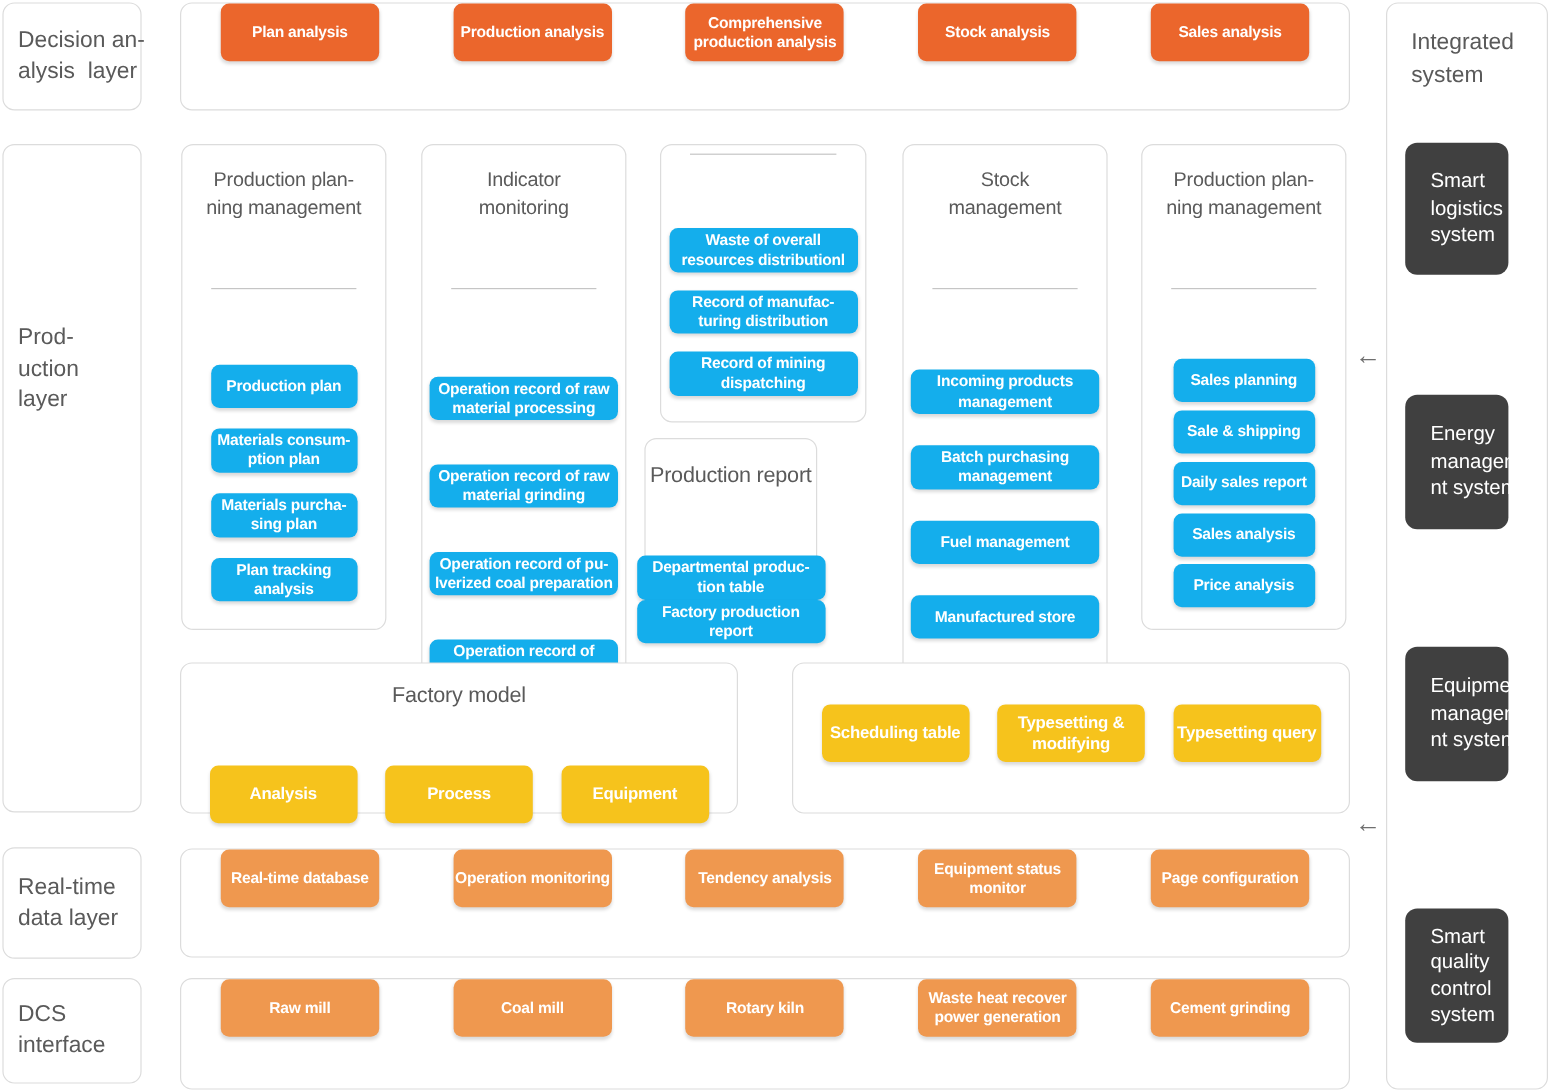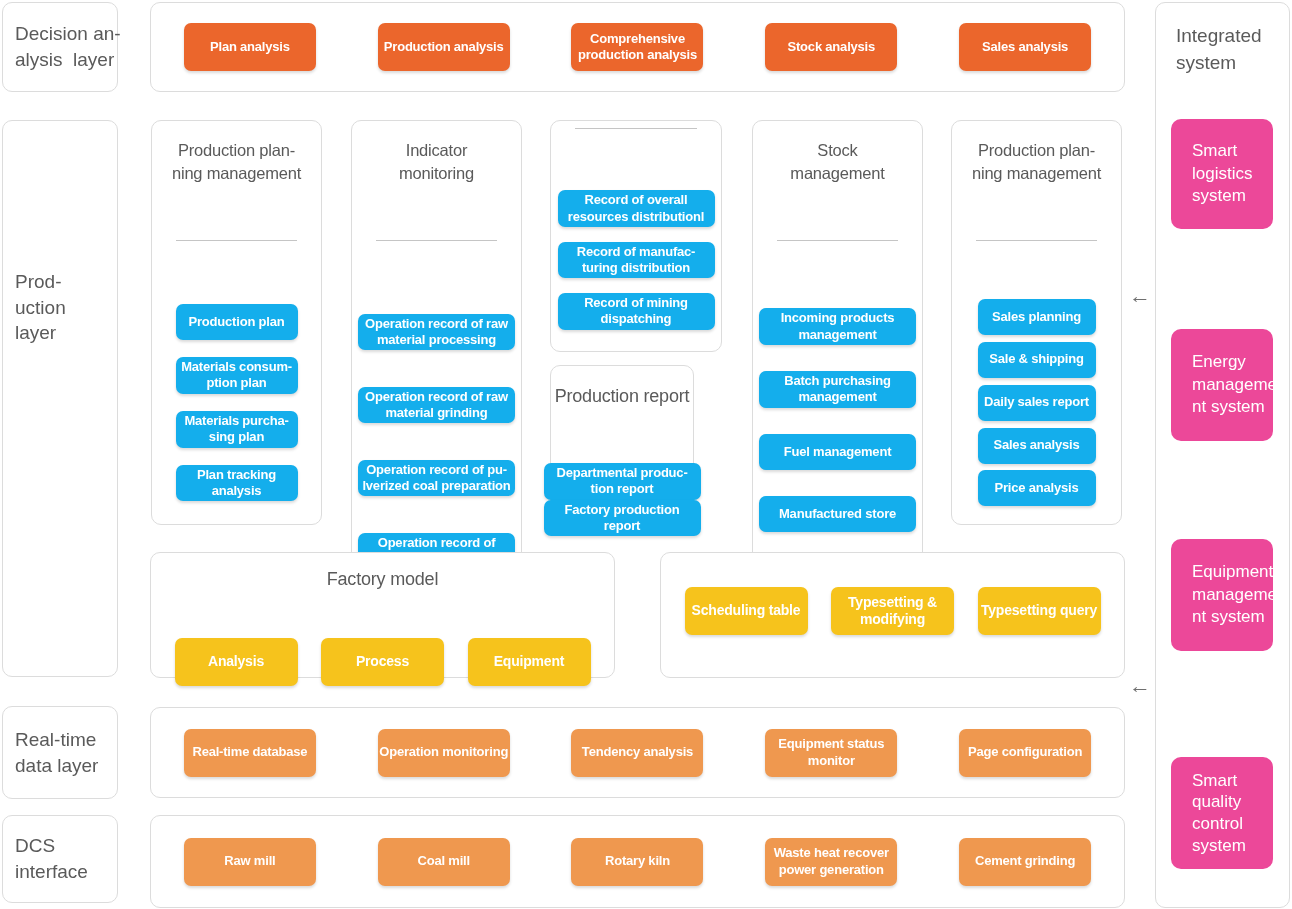--- a/index.html
+++ b/index.html
@@ -9,21 +9,21 @@
   }
   .panel{
     position:absolute;background:#fff;border:1px solid #dcdcdc;border-radius:10px;
     box-sizing:border-box;
   }
   .rail-label{
     color:#5a5a5a;font-size:19px;line-height:1.35;white-space:pre;padding-left:12px;
   }
   .rail-box{display:flex;flex-direction:column;justify-content:center;}
   .rail-box.toppad{justify-content:flex-start;}
-  .row-panel{display:flex;align-items:center;justify-content:space-around;padding:0 2px;}
+  .row-panel{display:flex;justify-content:space-around;padding:0 2px;}
   .btn{
     display:flex;align-items:center;justify-content:center;text-align:center;
     color:#fff;font-weight:bold;border-radius:7px;white-space:pre;overflow:hidden;
     box-sizing:border-box;line-height:1.25;letter-spacing:-0.2px;
     box-shadow:0 2px 3px rgba(0,0,0,0.15);
   }
   .btn-orange{background:#EB662C;width:132px;height:48px;font-size:13px;}
   .btn-blue{background:#14AEEC;min-height:36px;font-size:13px;padding:2px 1px;}
   .btn-yellow{background:#F6C31C;width:123px;height:48px;font-size:14px;}
   .btn-lorange{background:#EF984F;width:132px;height:48px;font-size:13px;}
@@ -37,21 +37,21 @@
   .col-body{
     flex:1;display:flex;flex-direction:column;align-items:center;
     justify-content:space-around;padding:6px 0 14px;
   }
   .model-title{
     color:#5a5a5a;font-size:18px;text-align:center;padding-top:16px;letter-spacing:-0.2px;
   }
   .model-body{flex:1;display:flex;align-items:center;justify-content:space-evenly;padding-bottom:8px;}
   .sys-title{color:#5a5a5a;font-size:19px;line-height:1.4;white-space:pre;padding:20px 0 0 20px;}
   .sys-box{
-    position:absolute;left:15px;width:102px;background:#ec4899;border-radius:10px;
+    position:absolute;left:15px;width:86px;background:#404040;border-radius:10px;
     color:#fff;font-size:17px;line-height:1.35;white-space:pre;
     display:flex;flex-direction:column;justify-content:center;
     padding-left:21px;box-sizing:border-box;
   }
   .arrow{position:absolute;color:#6f6f6f;font-size:22px;line-height:28px;width:24px;text-align:center;}
 </style>
 </head>
 <body>
 
 <div id="canvas">
@@ -110,34 +110,34 @@
       <div class="btn btn-blue w157">Operation record of pu-
 lverized coal preparation</div>
       <div class="btn btn-blue w157">Operation record of
 cement grinding</div>
     </div>
   </div>
 
   <div class="panel col" style="left:550px;top:120px;width:172px;height:232px">
     <div class="rule"></div>
     <div class="col-body">
-      <div class="btn btn-blue w157">Record of overall
+      <div class="btn btn-blue w157">Waste of overall
 resources distributionl</div>
       <div class="btn btn-blue w157">Record of manufac-
 turing distribution</div>
       <div class="btn btn-blue w157">Record of mining
 dispatching</div>
     </div>
   </div>
 
-  <div class="panel col" style="left:550px;top:365px;width:144px;height:160px">
+  <div class="panel col" style="left:537px;top:365px;width:144px;height:160px">
     <div class="col-title" style="font-size:18px">Production report</div>
     <div class="col-body">
       <div class="btn btn-blue w157">Departmental produc-
-tion report</div>
+tion table</div>
       <div class="btn btn-blue w157">Factory production
 report</div>
     </div>
   </div>
 
   <div class="panel col" style="left:752px;top:120px;width:171px;height:503px">
     <div class="col-title">Stock
 management</div>
     <div class="rule"></div>
     <div class="col-body">

